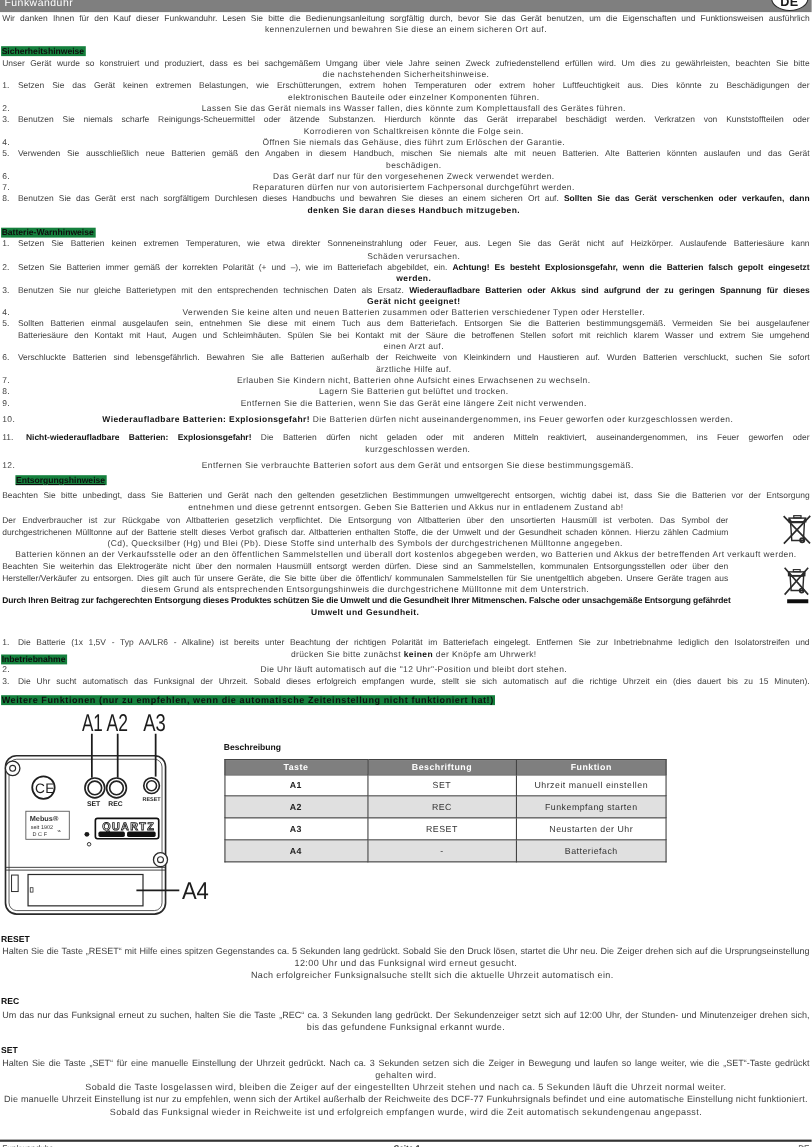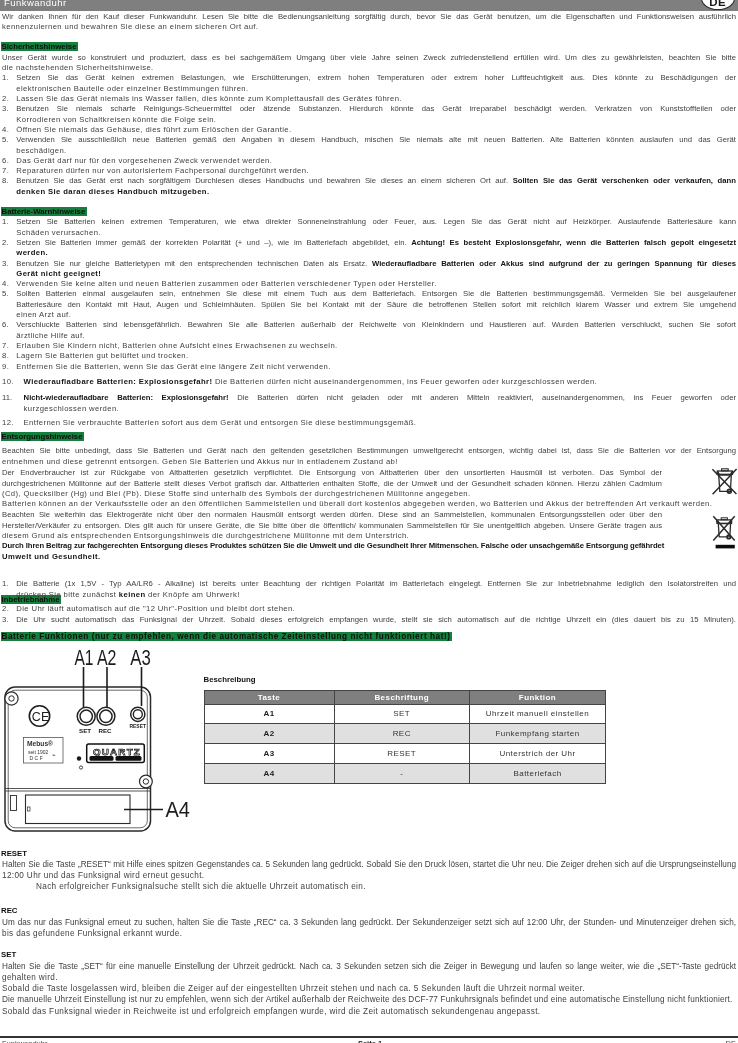--- a/index.html
+++ b/index.html
@@ -1,16 +1,16 @@
 <!DOCTYPE html>
 <html><head><meta charset="utf-8"><style>
 *{margin:0;padding:0;box-sizing:border-box;}
 html,body{width:738px;height:1043px;overflow:hidden;background:#fff;}
 body{position:relative;font-family:"Liberation Sans",sans-serif;font-size:7.7px;color:#3f3f3f;}
-.ln{position:absolute;line-height:10.33px;white-space:normal;letter-spacing:0.38px;}
+.ln{position:absolute;line-height:10.33px;white-space:normal;letter-spacing:0.38px;text-align:center;}
 .j{text-align:justify;text-align-last:justify;letter-spacing:0;}
 .t{white-space:nowrap;letter-spacing:-0.1px;}
 .t2{white-space:nowrap;letter-spacing:0.18px;}
 .b2 .ln{line-height:11.3px;font-size:8.2px;letter-spacing:0.35px;}
 .b2 .t2{letter-spacing:0.18px;}
 .b2 .j{letter-spacing:0;}
 b{color:#151515;}
 .hd{position:absolute;font-weight:bold;color:#0e0e0e;font-size:7.8px;line-height:9.6px;}
 .hd span{background:#15803d;padding:0 1.5px 0 0.5px;}
 .num{position:absolute;left:0;top:0;}
@@ -25,21 +25,21 @@
 
 <div class="ln j " style="top:12.10px;left:2px;width:734px;">Wir danken Ihnen für den Kauf dieser Funkwanduhr. Lesen Sie bitte die Bedienungsanleitung sorgfältig durch, bevor Sie das Gerät benutzen, um die Eigenschaften und Funktionsweisen ausführlich</div>
 <div class="ln  " style="top:22.40px;left:2px;width:734px;">kennenzulernen und bewahren Sie diese an einem sicheren Ort auf.</div>
 
 <div class="hd" style="left:1px;top:41.8px;"><span>Sicherheitshinweise</span></div>
 
 <div class="ln j " style="top:52.80px;left:2px;width:734px;">Unser Gerät wurde so konstruiert und produziert, dass es bei sachgemäßem Umgang über viele Jahre seinen Zweck zufriedenstellend erfüllen wird. Um dies zu gewährleisten, beachten Sie bitte</div>
 <div class="ln  " style="top:63.10px;left:2px;width:734px;">die nachstehenden Sicherheitshinweise.</div>
 
 <div class="ln j" style="top:73.40px;left:16.3px;width:719.7px;"><span class="num" style="left:-14.3px;">1.</span>Setzen Sie das Gerät keinen extremen Belastungen, wie Erschütterungen, extrem hohen Temperaturen oder extrem hoher Luftfeuchtigkeit aus. Dies könnte zu Beschädigungen der</div>
-<div class="ln " style="top:83.73px;left:16.3px;width:719.7px;">elektronischen Bauteile oder einzelner Bestimmungen führen.</div>
+<div class="ln " style="top:83.73px;left:16.3px;width:719.7px;">elektronischen Bauteile oder einzelner Komponenten führen.</div>
 
 <div class="ln " style="top:94.00px;left:16.3px;width:719.7px;"><span class="num" style="left:-14.3px;">2.</span>Lassen Sie das Gerät niemals ins Wasser fallen, dies könnte zum Komplettausfall des Gerätes führen.</div>
 
 <div class="ln j" style="top:104.30px;left:16.3px;width:719.7px;"><span class="num" style="left:-14.3px;">3.</span>Benutzen Sie niemals scharfe Reinigungs-Scheuermittel oder ätzende Substanzen. Hierdurch könnte das Gerät irreparabel beschädigt werden. Verkratzen von Kunststoffteilen oder</div>
 <div class="ln " style="top:114.63px;left:16.3px;width:719.7px;">Korrodieren von Schaltkreisen könnte die Folge sein.</div>
 
 <div class="ln " style="top:124.90px;left:16.3px;width:719.7px;"><span class="num" style="left:-14.3px;">4.</span>Öffnen Sie niemals das Gehäuse, dies führt zum Erlöschen der Garantie.</div>
 
 <div class="ln j" style="top:135.20px;left:16.3px;width:719.7px;"><span class="num" style="left:-14.3px;">5.</span>Verwenden Sie ausschließlich neue Batterien gemäß den Angaben in diesem Handbuch, mischen Sie niemals alte mit neuen Batterien. Alte Batterien könnten auslaufen und das Gerät</div>
 <div class="ln " style="top:145.53px;left:16.3px;width:719.7px;">beschädigen.</div>
@@ -77,21 +77,21 @@
 
 <div class="ln " style="top:361.50px;left:16.3px;width:719.7px;"><span class="num" style="left:-14.3px;">9.</span>Entfernen Sie die Batterien, wenn Sie das Gerät eine längere Zeit nicht verwenden.</div>
 
 <div class="ln " style="top:377.30px;left:23.6px;width:712.4px;"><span class="num" style="left:-21.6px;">10.</span><b>Wiederaufladbare Batterien: Explosionsgefahr!</b> Die Batterien dürfen nicht auseinandergenommen, ins Feuer geworfen oder kurzgeschlossen werden.</div>
 
 <div class="ln j" style="top:393.30px;left:23.6px;width:712.4px;"><span class="num" style="left:-21.6px;">11.</span><b>Nicht-wiederaufladbare Batterien: Explosionsgefahr!</b> Die Batterien dürfen nicht geladen oder mit anderen Mitteln reaktiviert, auseinandergenommen, ins Feuer geworfen oder</div>
 <div class="ln " style="top:403.63px;left:23.6px;width:712.4px;">kurzgeschlossen werden.</div>
 
 <div class="ln " style="top:417.80px;left:23.6px;width:712.4px;"><span class="num" style="left:-21.6px;">12.</span>Entfernen Sie verbrauchte Batterien sofort aus dem Gerät und entsorgen Sie diese bestimmungsgemäß.</div>
 
-<div class="hd" style="left:1px;top:431.8px;"><span>Entsorgungshinweise</span></div>
+<div class="hd" style="left:14px;top:431.8px;text-decoration:underline;"><span>Entsorgungshinweise</span></div>
 
 <div class="ln j " style="top:446.40px;left:2px;width:734px;">Beachten Sie bitte unbedingt, dass Sie Batterien und Gerät nach den geltenden gesetzlichen Bestimmungen umweltgerecht entsorgen, wichtig dabei ist, dass Sie die Batterien vor der Entsorgung</div>
 <div class="ln  " style="top:456.70px;left:2px;width:734px;">entnehmen und diese getrennt entsorgen. Geben Sie Batterien und Akkus nur in entladenem Zustand ab!</div>
 <div class="ln j " style="top:468.30px;left:2px;width:660px;">Der Endverbraucher ist zur Rückgabe von Altbatterien gesetzlich verpflichtet. Die Entsorgung von Altbatterien über den unsortierten Hausmüll ist verboten. Das Symbol der</div>
 <div class="ln j " style="top:478.60px;left:2px;width:660px;">durchgestrichenen Mülltonne auf der Batterie stellt dieses Verbot grafisch dar. Altbatterien enthalten Stoffe, die der Umwelt und der Gesundheit schaden können. Hierzu zählen Cadmium</div>
 <div class="ln  " style="top:488.90px;left:2px;width:660px;">(Cd), Quecksilber (Hg) und Blei (Pb). Diese Stoffe sind unterhalb des Symbols der durchgestrichenen Mülltonne angegeben.</div>
 <div class="ln  " style="top:499.20px;left:2px;width:734px;">Batterien können an der Verkaufsstelle oder an den öffentlichen Sammelstellen und überall dort kostenlos abgegeben werden, wo Batterien und Akkus der betreffenden Art verkauft werden.</div>
 <div class="ln j " style="top:510.40px;left:2px;width:660px;">Beachten Sie weiterhin das Elektrogeräte nicht über den normalen Hausmüll entsorgt werden dürfen. Diese sind an Sammelstellen, kommunalen Entsorgungsstellen oder über den</div>
 <div class="ln j " style="top:520.70px;left:2px;width:660px;">Hersteller/Verkäufer zu entsorgen. Dies gilt auch für unsere Geräte, die Sie bitte über die öffentlich/ kommunalen Sammelstellen für Sie unentgeltlich abgeben. Unsere Geräte tragen aus</div>
 <div class="ln  " style="top:531.00px;left:2px;width:660px;">diesem Grund als entsprechenden Entsorgungshinweis die durchgestrichene Mülltonne mit dem Unterstrich.</div>
@@ -123,21 +123,21 @@
 
 <div class="hd" style="left:1px;top:566.8px;margin-top:28px;"><span>Inbetriebnahme</span></div>
 
 <div class="ln j" style="top:579.30px;left:16.3px;width:719.7px;"><span class="num" style="left:-14.3px;">1.</span>Die Batterie (1x 1,5V - Typ AA/LR6 - Alkaline) ist bereits unter Beachtung der richtigen Polarität im Batteriefach eingelegt. Entfernen Sie zur Inbetriebnahme lediglich den Isolatorstreifen und</div>
 <div class="ln " style="top:589.63px;left:16.3px;width:719.7px;">drücken Sie bitte zunächst <b>keinen</b> der Knöpfe am Uhrwerk!</div>
 
 <div class="ln " style="top:603.80px;left:16.3px;width:719.7px;"><span class="num" style="left:-14.3px;">2.</span>Die Uhr läuft automatisch auf die "12 Uhr"-Position und bleibt dort stehen.</div>
 
 <div class="ln j" style="top:615.30px;left:16.3px;width:719.7px;"><span class="num" style="left:-14.3px;">3.</span>Die Uhr sucht automatisch das Funksignal der Uhrzeit. Sobald dieses erfolgreich empfangen wurde, stellt sie sich automatisch auf die richtige Uhrzeit ein (dies dauert bis zu 15 Minuten).</div>
 
-<div class="hd" style="left:1px;top:632.3px;font-size:8.2px;letter-spacing:0.55px;"><span>Batterie Funktionen (nur zu empfehlen, wenn die automatische Zeiteinstellung nicht funktioniert hat!)</span></div>
+<div class="hd" style="left:1px;top:632.3px;font-size:8.2px;letter-spacing:0.55px;"><span>Weitere Funktionen (nur zu empfehlen, wenn die automatische Zeiteinstellung nicht funktioniert hat!)</span></div>
 
 <svg style="position:absolute;left:0;top:645px;" width="420" height="195" viewBox="0 0 420 195" font-family="Liberation Sans, sans-serif">
 
 <rect x="5" y="42" width="145.5" height="144" rx="10" fill="#fff" stroke="#2a2a2a" stroke-width="1.5"></rect>
 
 <rect x="8.2" y="45.2" width="139.1" height="137.6" rx="7" fill="none" stroke="#2a2a2a" stroke-width="0.7"></rect>
 
 <text x="74.5" y="19.8" font-size="22" fill="#1c1c1c" textLength="19" lengthAdjust="spacingAndGlyphs">A1</text>
 
 <text x="96.9" y="19.8" font-size="22" fill="#1c1c1c" textLength="19.5" lengthAdjust="spacingAndGlyphs">A2</text>
@@ -222,21 +222,21 @@
 
 <tr style="height:19.9px;background:#e0e0e0;">
         <td style="border:1px solid #444;font-weight:bold;color:#222;">A2</td>
         <td style="border:1px solid #444;">REC</td>
         <td style="border:1px solid #444;">Funkempfang starten</td>
       </tr>
 
 <tr style="height:19.9px;">
         <td style="border:1px solid #444;font-weight:bold;color:#222;">A3</td>
         <td style="border:1px solid #444;">RESET</td>
-        <td style="border:1px solid #444;">Unterstrich der Uhr</td>
+        <td style="border:1px solid #444;">Neustarten der Uhr</td>
       </tr>
 
 <tr style="height:19.9px;background:#e0e0e0;">
         <td style="border:1px solid #444;font-weight:bold;color:#222;">A4</td>
         <td style="border:1px solid #444;">-</td>
         <td style="border:1px solid #444;">Batteriefach</td>
       </tr>
 </tbody>
   </table>
 

